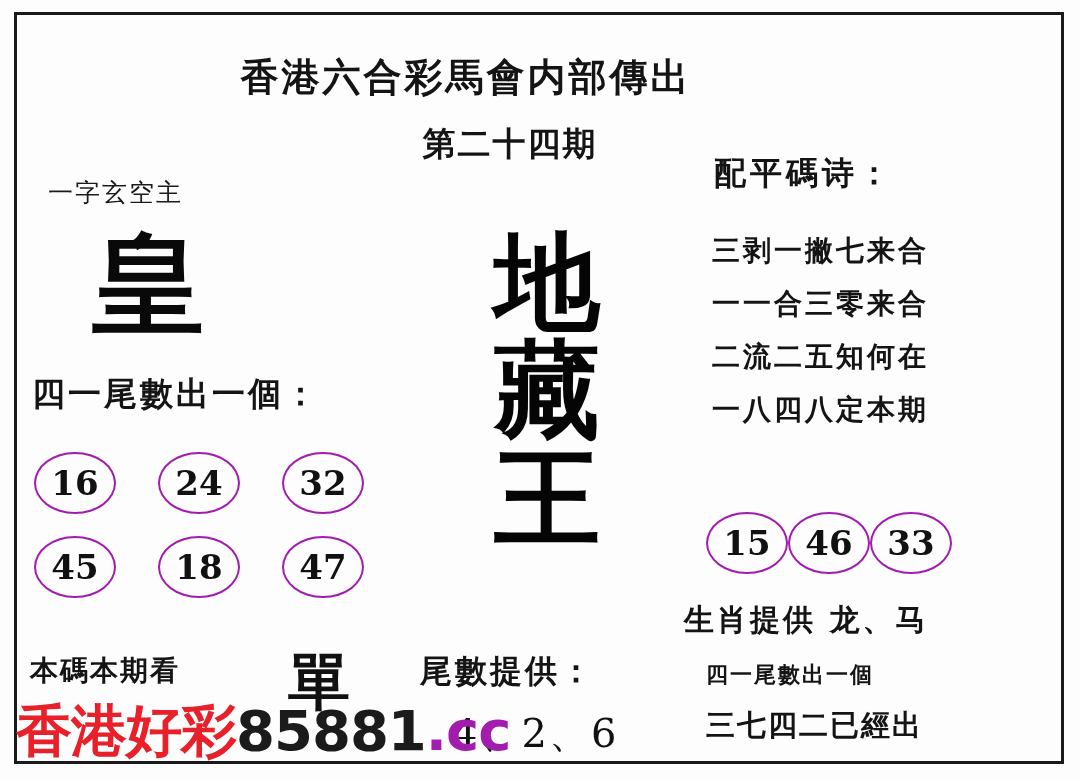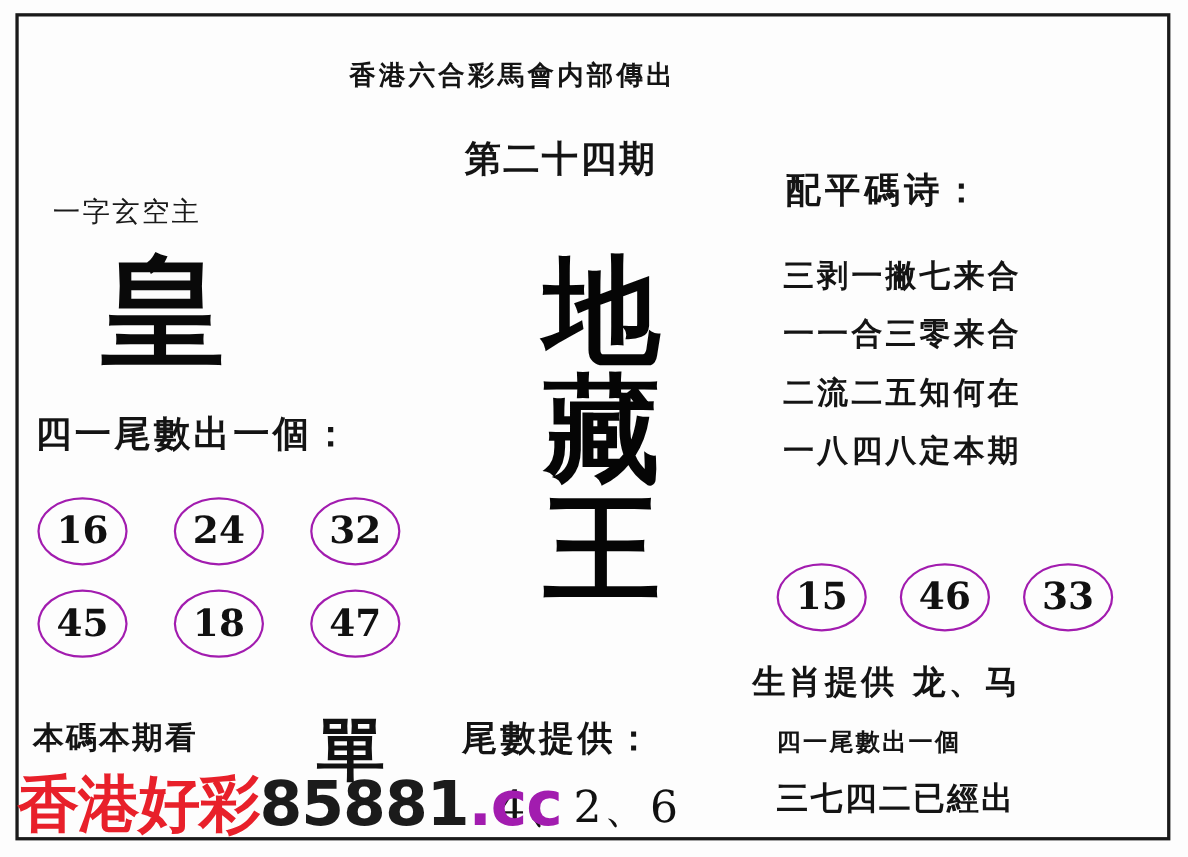--- a/index.html
+++ b/index.html
@@ -33,21 +33,21 @@
     color: #141414;
     font-weight: 700;
   }
   
   #title-main {
     position: absolute;
     left: 0;
     top: 52px;
     width: 932px;
     text-align: center;
-    font-size: 24px;
+    font-size: 38px;
     letter-spacing: 3px;
   }
   #title-issue {
     position: absolute;
     left: 300px;
     top: 122px;
     width: 420px;
     text-align: center;
     font-size: 33px;
     letter-spacing: 2px;
@@ -180,21 +180,20 @@
     left: 704px;
     top: 440px;
     font-size: 32px;
     letter-spacing: 3px;
   }
   #special-grid {
     position: absolute;
     left: 706px;
     top: 512px;
     display: flex;
-    gap: 30px;
   }
   #zodiac-line {
     position: absolute;
     left: 684px;
     top: 600px;
     font-size: 30px;
     letter-spacing: 3px;
   }
   #right-note-1 {
     position: absolute;

